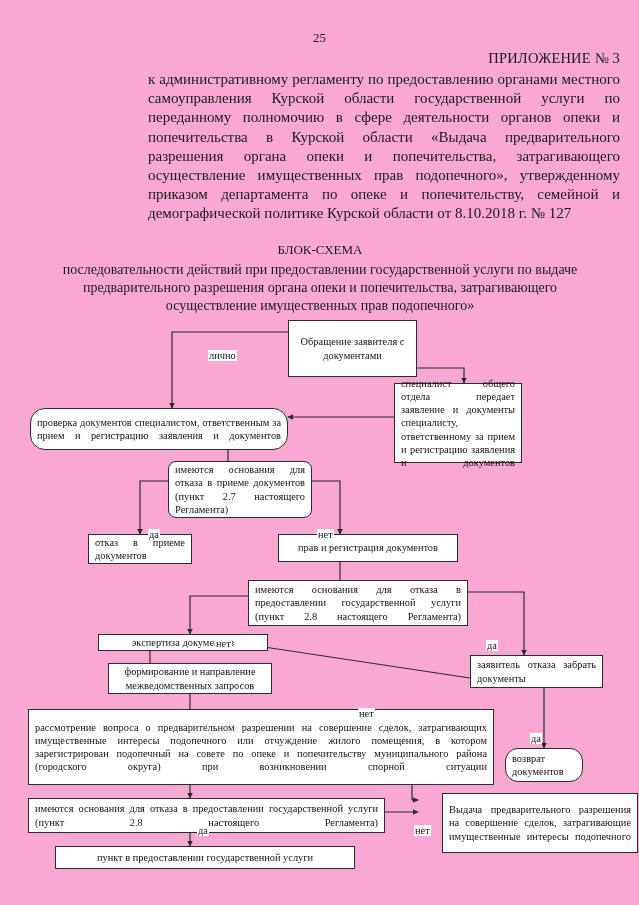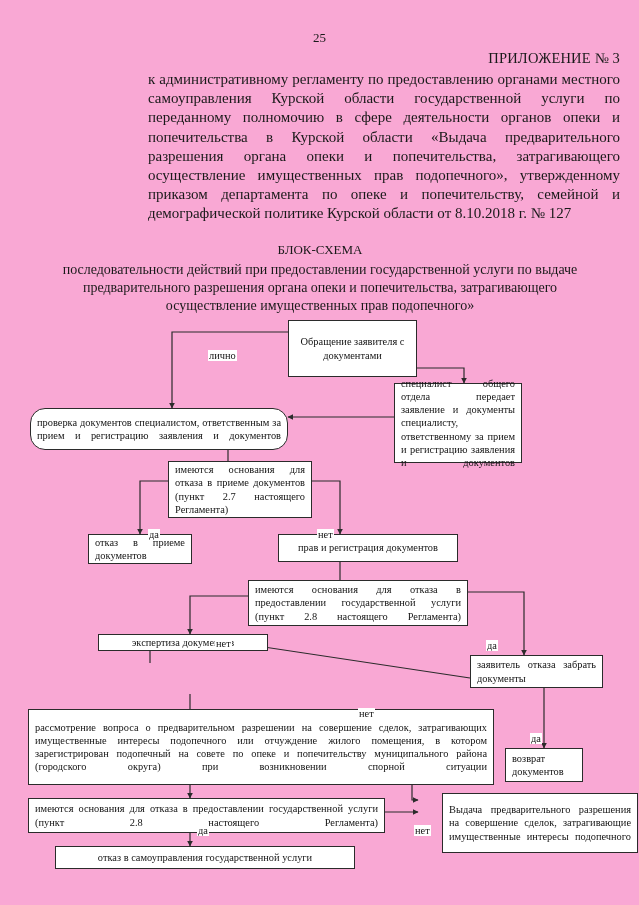--- a/index.html
+++ b/index.html
@@ -182,53 +182,54 @@
     </svg>
 
     <div class="edge-label" style="left:208px; top:310px;">лично</div>
 
     <div class="box center" style="left:288px; top:320px; width:129px; height:57px;">Обращение заявителя с документами</div>
 
     <div class="box just" style="left:394px; top:383px; width:128px; height:80px;">специалист общего отдела передает заявление и документы специалисту, ответственному за прием и регистрацию заявления и документов</div>
 
     <div class="box just" style="left:30px; top:408px; width:258px; height:42px;border-radius:15px;">проверка документов специалистом, ответственным за прием и регистрацию заявления и документов</div>
 
-    <div class="box just" style="left:168px; top:461px; width:144px; height:57px;">имеются основания для отказа в приеме документов (пункт 2.7 настоящего Регламента)</div>
+    <div class="box just" style="left:168px; top:461px; width:144px; height:57px;border-radius:8px;">имеются основания для отказа в приеме документов (пункт 2.7 настоящего Регламента)</div>
 
     <div class="edge-label" style="left:148px; top:489px;">да</div>
 
     <div class="edge-label" style="left:317px; top:489px;">нет</div>
 
     <div class="box just" style="left:88px; top:534px; width:104px; height:30px;">отказ в приеме документов</div>
 
     <div class="box center" style="left:278px; top:534px; width:180px; height:28px;">прав и регистрация документов</div>
 
     <div class="box just" style="left:248px; top:580px; width:220px; height:46px;">имеются основания для отказа в предоставлении государственной услуги (пункт 2.8 настоящего Регламента)</div>
 
     <div class="edge-label" style="left:215px; top:598px;">нет</div>
 
     <div class="edge-label" style="left:486px; top:600px;">да</div>
 
     <div class="box center" style="left:98px; top:634px; width:170px; height:17px;">экспертиза документов</div>
 
+    <div class="box center" style="left:108px; top:663px; width:164px; height:31px;">формирование и направление межведомственных запросов</div>
 
     <div class="box just" style="left:470px; top:655px; width:133px; height:33px;">заявитель отказа забрать документы</div>
 
     <div class="edge-label" style="left:358px; top:668px;">нет</div>
 
     <div class="edge-label" style="left:530px; top:693px;">да</div>
 
-    <div class="box left" style="left:505px; top:748px; width:78px; height:34px;">возврат документов</div>
+    <div class="box left" style="left:505px; top:748px; width:78px; height:34px;border-radius:13px;">возврат документов</div>
 
     <div class="box just" style="left:28px; top:709px; width:466px; height:76px;">рассмотрение вопроса о предварительном разрешении на совершение сделок, затрагивающих имущественные интересы подопечного или отчуждение жилого помещения, в котором зарегистрирован подопечный на совете по опеке и попечительству муниципального района (городского округа) при возникновении спорной ситуации</div>
 
     <div class="edge-label" style="left:197px; top:785px;">да</div>
 
     <div class="edge-label" style="left:414px; top:785px;">нет</div>
 
     <div class="box just" style="left:28px; top:798px; width:357px; height:35px;">имеются основания для отказа в предоставлении государственной услуги (пункт 2.8 настоящего Регламента)</div>
 
-    <div class="box center" style="left:55px; top:846px; width:300px; height:23px;">отказ в самоуправления государственной услуги</div>
+    <div class="box center" style="left:55px; top:846px; width:300px; height:23px;">пункт в предоставлении государственной услуги</div>
 
     <div class="box just" style="left:418px; top:793px; width:196px; height:60px;margin-left:24px;">Выдача предварительного разрешения на совершение сделок, затрагивающие имущественные интересы подопечного</div>
 
   </div>
 </div>
 
 </body></html>

